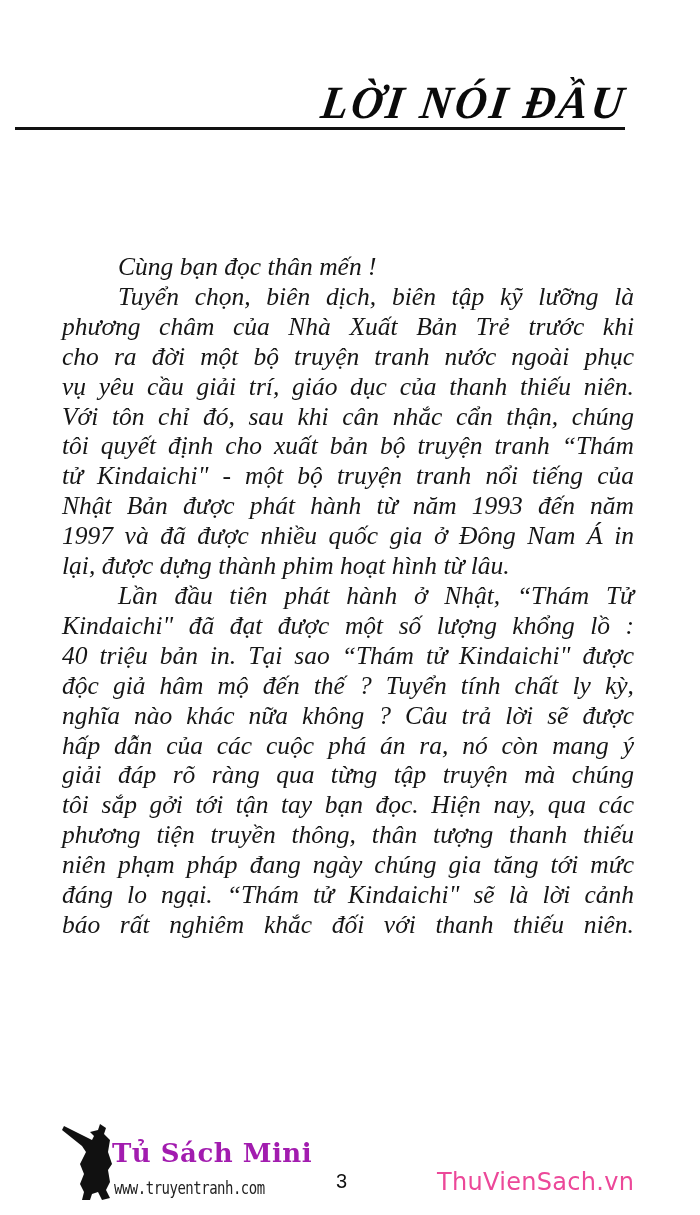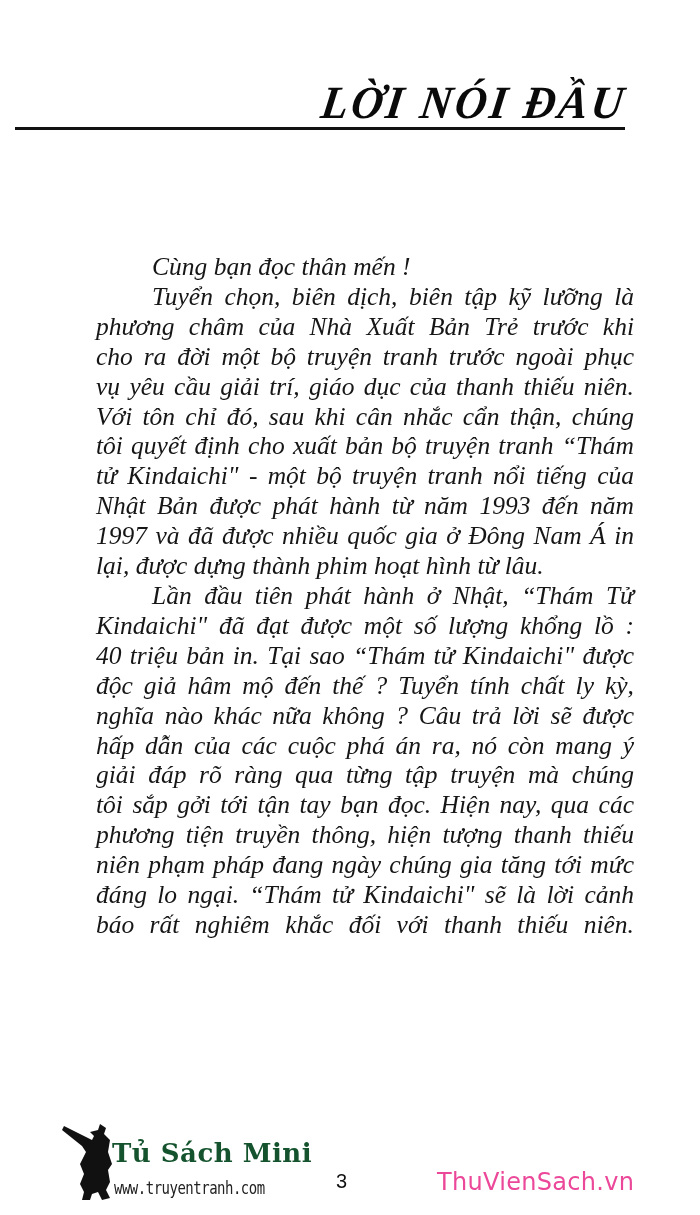--- a/index.html
+++ b/index.html
@@ -17,30 +17,30 @@
     white-space: nowrap; line-height: 50px;
   }
   .rule {
     position: absolute; left: 15px; top: 127px; width: 610px; height: 3px; background: #111;
   }
   .body-text {
     position: absolute; left: 62px; top: 252px; width: 572px;
     font-family: "Liberation Serif", serif; font-style: italic;
     font-size: 25.5px; line-height: 29.9px; color: #161616;
   }
-  .line { display: block; white-space: nowrap; text-align: justify; text-align-last: justify; margin-left: 34px; }
+  .line { display: block; white-space: nowrap; text-align: justify; text-align-last: justify; }
   .line.indent { padding-left: 56px; }
   .line.last { text-align-last: left; }
   .footer-logo {
     position: absolute; left: 62px; top: 1118px; width: 240px; height: 90px;
   }
   .logo-figure { position: absolute; left: 0; top: 0; width: 60px; height: 85px; }
   .logo-title {
     position: absolute; left: 50px; top: 20px;
-    font-family: "DejaVu Serif", serif; font-weight: bold; font-size: 26px; color: #14532d;
+    font-family: "DejaVu Serif", serif; font-weight: bold; font-size: 26px; color: #a21caf;
     letter-spacing: 0.5px; white-space: nowrap;
   }
   .logo-url {
     position: absolute; left: 52px; top: 59px;
     font-family: "DejaVu Sans Mono", monospace; font-size: 14px; color: #222;
     transform: scaleY(1.3); transform-origin: left top; letter-spacing: -0.5px; white-space: nowrap;
   }
   .page-number {
     position: absolute; left: 336px; top: 1170px;
     font-family: "Liberation Sans", sans-serif; font-size: 20px; color: #111;
@@ -55,37 +55,37 @@
 <body>
 
 <div class="page">
   <div class="heading">LỜI NÓI ĐẦU</div>
   <div class="rule"></div>
 
   <div class="body-text" id="body-text">
       <span class="line indent last">Cùng bạn đọc thân mến !</span>
       <span class="line indent">Tuyển chọn, biên dịch, biên tập kỹ lưỡng là</span>
       <span class="line">phương châm của Nhà Xuất Bản Trẻ trước khi</span>
-      <span class="line">cho ra đời một bộ truyện tranh trước ngoài phục</span>
+      <span class="line">cho ra đời một bộ truyện tranh nước ngoài phục</span>
       <span class="line">vụ yêu cầu giải trí, giáo dục của thanh thiếu niên.</span>
       <span class="line">Với tôn chỉ đó, sau khi cân nhắc cẩn thận, chúng</span>
       <span class="line">tôi quyết định cho xuất bản bộ truyện tranh “Thám</span>
       <span class="line">tử Kindaichi" - một bộ truyện tranh nổi tiếng của</span>
       <span class="line">Nhật Bản được phát hành từ năm 1993 đến năm</span>
       <span class="line">1997 và đã được nhiều quốc gia ở Đông Nam Á in</span>
       <span class="line last">lại, được dựng thành phim hoạt hình từ lâu.</span>
       <span class="line indent">Lần đầu tiên phát hành ở Nhật, “Thám Tử</span>
       <span class="line">Kindaichi" đã đạt  được một số lượng khổng lồ :</span>
       <span class="line">40 triệu bản in. Tại sao “Thám tử Kindaichi" được</span>
       <span class="line">độc giả hâm mộ đến thế ? Tuyển tính chất ly kỳ,</span>
       <span class="line">nghĩa nào khác nữa không ? Câu trả lời sẽ được</span>
       <span class="line">hấp dẫn của các cuộc phá án ra, nó còn mang ý</span>
       <span class="line">giải đáp rõ ràng qua từng tập truyện mà chúng</span>
       <span class="line">tôi sắp gởi tới tận tay bạn đọc. Hiện nay, qua các</span>
-      <span class="line">phương tiện truyền thông, hiện tượng thanh thiếu</span>
+      <span class="line">phương tiện truyền thông, thân tượng thanh thiếu</span>
       <span class="line">niên phạm pháp đang ngày chúng gia tăng tới mức</span>
       <span class="line">đáng lo ngại. “Thám tử Kindaichi" sẽ là lời cảnh</span>
       <span class="line">báo rất nghiêm khắc  đối với thanh thiếu niên.</span>
     </div>
 
   <div class="footer-logo">
     <svg class="logo-figure" viewBox="0 0 60 85">
       <path d="M2 8 L30 22 L32 18 L28 14 L36 12 L38 6 L44 10 L42 16 L48 22 L46 34 L50 46 L46 52 L48 64 L44 72 L48 80 L40 82 L36 74 L30 76 L28 82 L20 82 L22 74 L18 66 L22 56 L18 46 L24 34 L20 28 L0 12 Z" fill="#111"></path>
     </svg>
     <div class="logo-title">Tủ Sách Mini</div>

